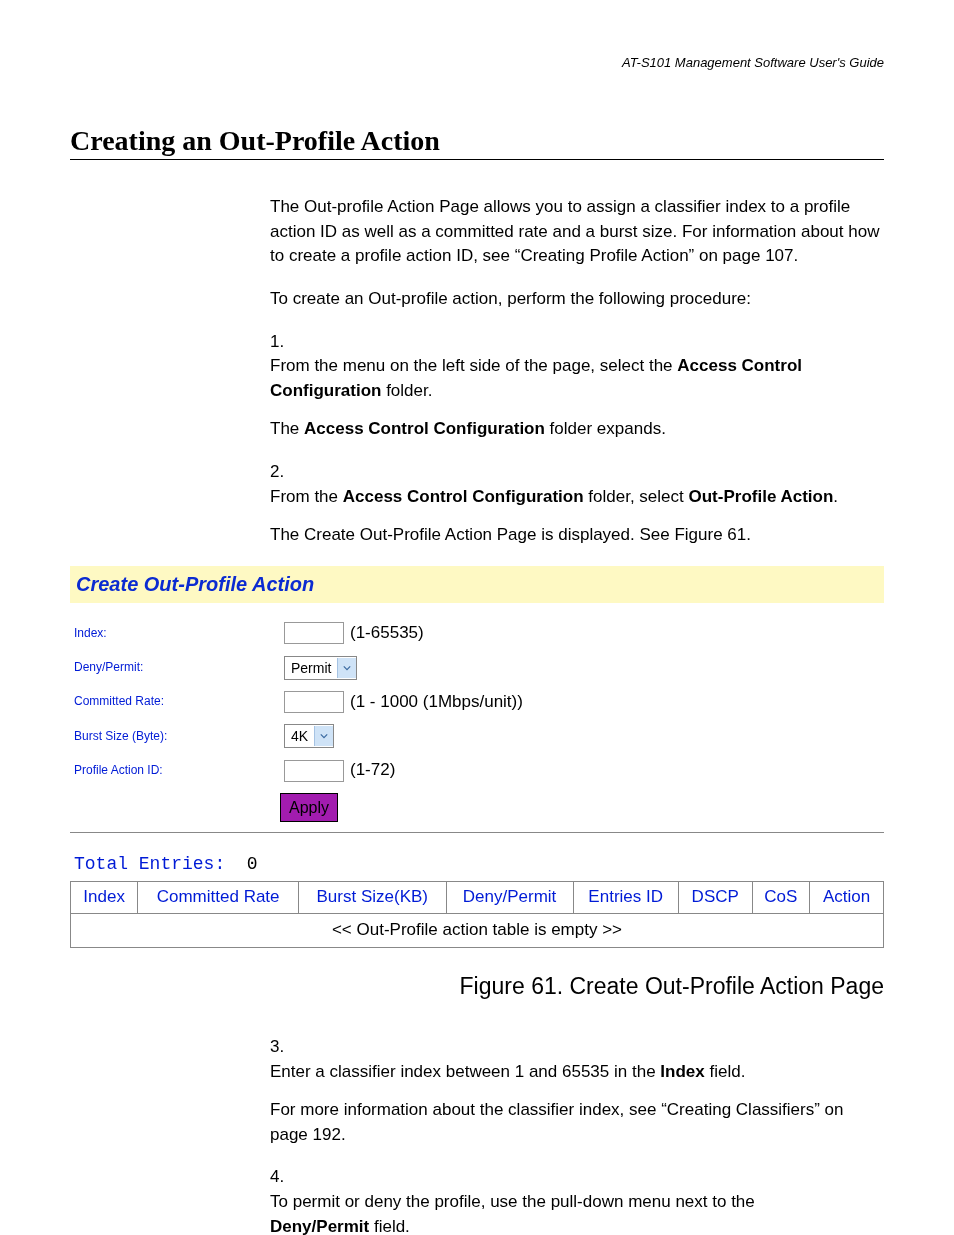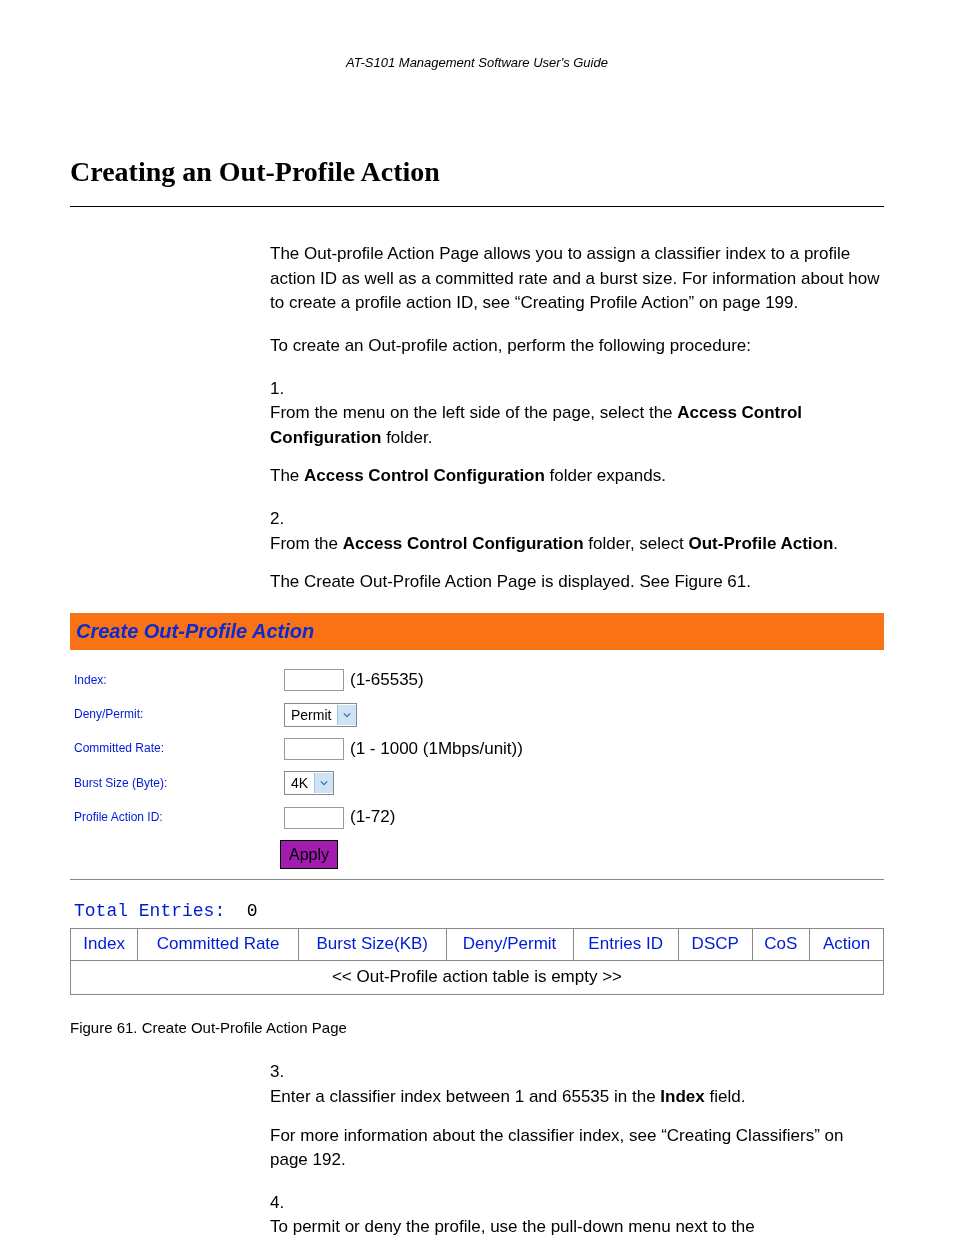--- a/index.html
+++ b/index.html
@@ -11,32 +11,32 @@
     width: 954px;
   }
   .page {
     padding: 55px 70px 40px 70px;
     box-sizing: border-box;
     width: 954px;
     min-height: 1235px;
     position: relative;
   }
   .running-header {
-    text-align: center;
+    text-align: right;
     font-size: 13px;
     font-style: italic;
     color: #000;
-    margin-bottom: 86px;
+    margin-bottom: 55px;
   }
   h1.section-title {
     font-family: "Times New Roman", Times, serif;
     font-weight: bold;
     font-size: 28px;
     margin: 0 0 6px 0;
-    padding-bottom: 18px;
+    padding-bottom: 2px;
     border-bottom: 1.5px solid #000;
   }
   .body-col {
     margin-left: 200px;
     margin-top: 35px;
     font-size: 17px;
     line-height: 1.45;
   }
   .body-col p { margin: 0 0 18px 0; }
   .step-list { list-style: none; padding: 0; margin: 0; }
@@ -44,21 +44,21 @@
   .step-num { display: inline-block; width: 26px; vertical-align: top; }
   .step-body { display: inline-block; width: calc(100% - 30px); vertical-align: top; }
   .step-body p { margin: 14px 0 0 0; }
 
   
   .figure {
     margin: 14px 0 22px -200px;
     width: calc(100% + 200px);
   }
   .ui-titlebar {
-    background: #f97316;
+    background: #fef9c3;
     color: #0b2bd1;
     font-style: italic;
     font-weight: bold;
     font-size: 20px;
     padding: 4px 6px;
     font-family: Arial, Helvetica, sans-serif;
   }
   .ui-form {
     padding: 18px 0 10px 0;
     border-bottom: 1px solid #888;
@@ -132,38 +132,38 @@
     color: #001bd6;
     white-space: nowrap;
   }
   .ui-table td.empty {
     color: #000;
     text-align: center;
     padding: 4px;
   }
 
   .figure-caption {
-    text-align: left;
-    font-size: 15px;
-    margin: 22px 0 22px -200px;
+    text-align: right;
+    font-size: 23px;
+    margin: 22px 0 32px -200px;
     width: calc(100% + 200px);
   }
 </style>
 </head>
 <body>
 
 <div class="page">
 
   <div class="running-header">AT-S101 Management Software User's Guide</div>
 
   <h1 class="section-title">Creating an Out-Profile Action</h1>
 
   <div class="body-col">
 
-    <p>The Out-profile Action Page allows you to assign a classifier index to a profile action ID as well as a committed rate and a burst size. For information about how to create a profile action ID, see “Creating Profile Action” on page 199.</p>
+    <p>The Out-profile Action Page allows you to assign a classifier index to a profile action ID as well as a committed rate and a burst size. For information about how to create a profile action ID, see “Creating Profile Action” on page 107.</p>
 
     <p>To create an Out-profile action, perform the following procedure:</p>
 
     <ol class="step-list">
       <li>
         <span class="step-num">1.</span>
         <span class="step-body">
           <span>From the menu on the left side of the page, select the </span><b>Access Control Configuration</b><span> folder.</span>
           <p><span>The </span><b>Access Control Configuration</b><span> folder expands.</span></p>
         </span>

